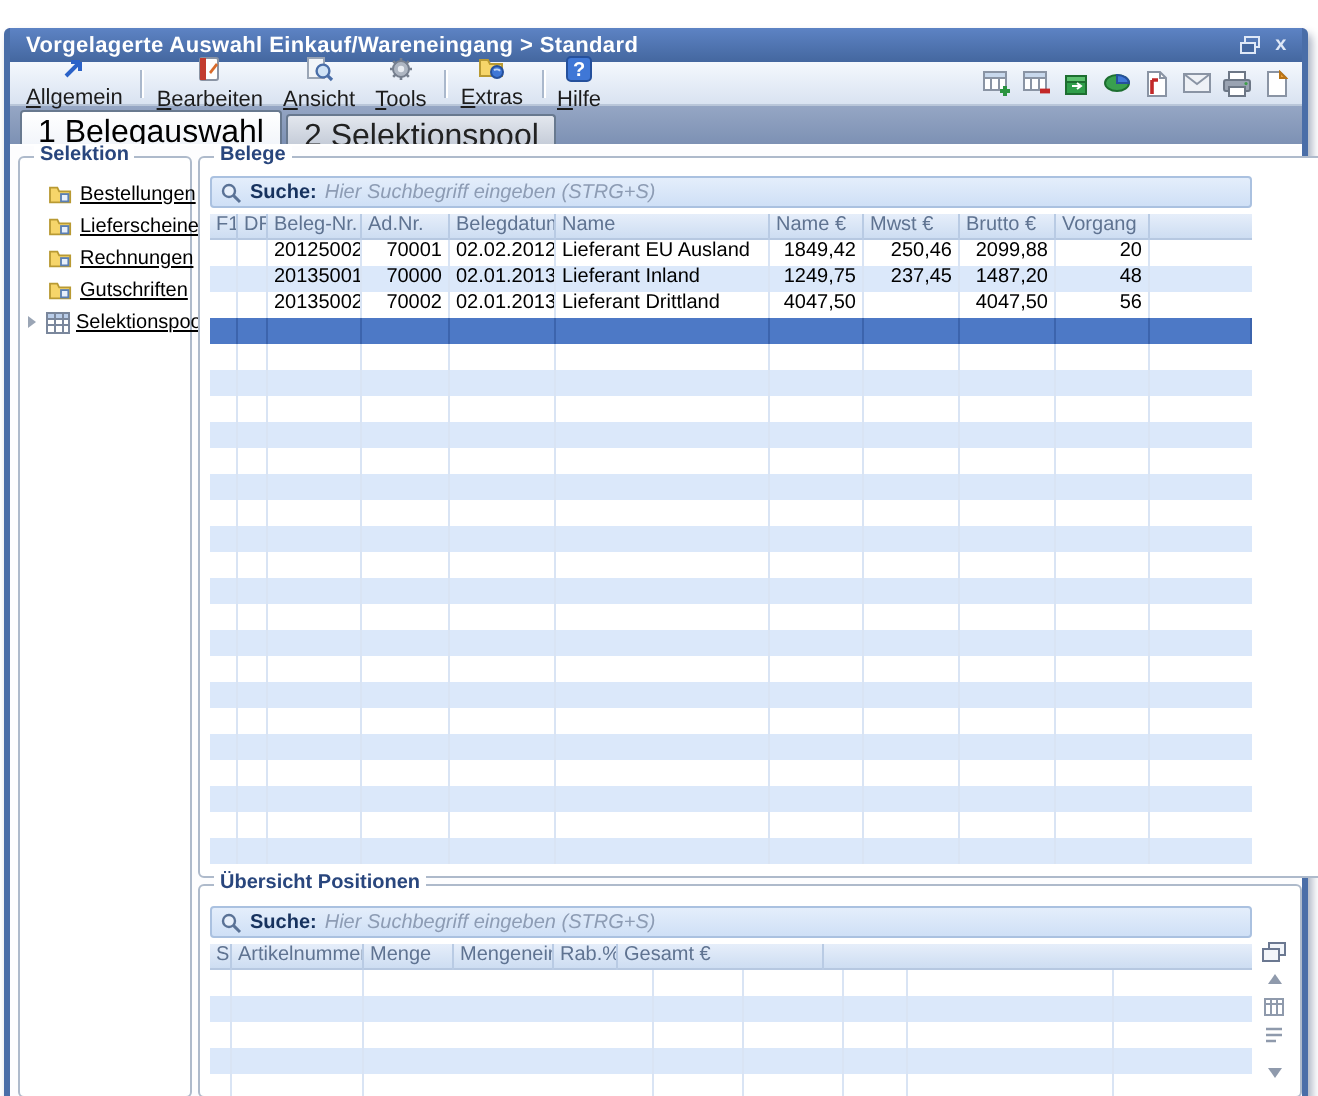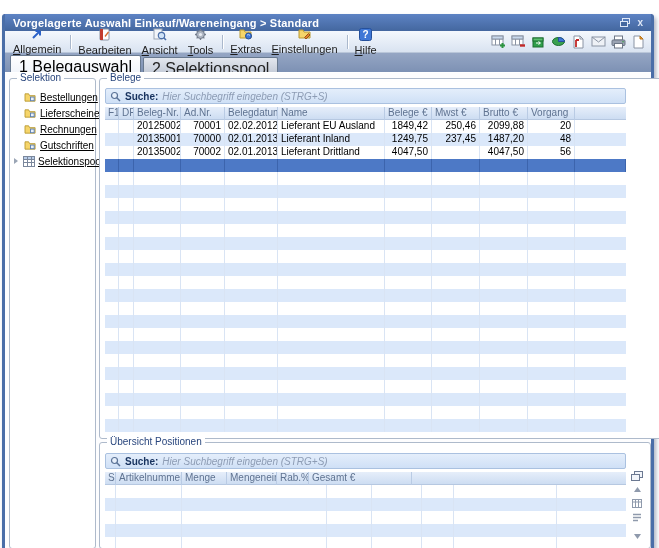--- a/index.html
+++ b/index.html
@@ -36,21 +36,21 @@
     border-bottom:none; border-radius:2px 2px 0 0; margin-right:2px; white-space:nowrap; }
   .tab.active { background:linear-gradient(#ffffff,#f2f5fa); height:17px; color:#000; }
   .tab.inactive { background:linear-gradient(#e3e7ee,#c6cdd9); height:15px; color:#222; }
   .tab u { text-decoration:underline; }
 
   
   .content { position:relative; height:479px; background:#fdfdfe; border-top:1px solid #fff; }
 
   .groupbox { position:absolute; border:1px solid #aebacb; border-radius:3px; background:#fff; }
   .gb-label { position:absolute; top:-7px; left:7px; background:#fff; padding:0 3px;
-    font-size:10px; color:#29467d; white-space:nowrap; }
+    font-size:10px; color:#29467d; white-space:nowrap;font-weight:bold; }
 
   #gb-selektion { left:4px;  top:5px;   width:87px;  height:471px; }
   #gb-belege    { left:94px; top:5px;   width:646px; height:361px; }
   #gb-positionen{ left:94px; top:369px; width:552px; height:107px; }
 
   
   .tree { padding:10px 2px 0 4px;text-decoration:underline; }
   .tree-item { display:flex; align-items:center; gap:3px; height:16px;
     font-size:10px; color:#000; padding-left:10px; white-space:nowrap; }
   .tree-item.has-expander { padding-left:0; }
@@ -156,27 +156,20 @@
     </div>
     <div class="msep"></div>
     <div class="menuitem">
       <svg width="14" height="12" viewBox="0 0 14 12">
         <path d="M1 3 L1 10 L12 10 L12 4 L6 4 L5 2 L1 2 Z" fill="#f6d56a" stroke="#b99a33"></path>
         <circle cx="9.5" cy="8" r="3" fill="#3f77d6" stroke="#25509c"></circle>
         <path d="M8 7 a2 1.2 0 0 1 3 .4" stroke="#bcd4f8" fill="none"></path>
       </svg>
       <span><u>E</u>xtras</span>
     </div>
-    <div class="menuitem">
-      <svg width="14" height="12" viewBox="0 0 14 12">
-        <path d="M1 3 L1 10 L12 10 L12 4 L6 4 L5 2 L1 2 Z" fill="#f6d56a" stroke="#b99a33"></path>
-        <path d="M6.5 9.5 L10.5 5.5 L12 7 L8 11 Z" fill="#e0812f" stroke="#9c5517"></path>
-      </svg>
-      <span><u>E</u>instellungen</span>
-    </div>
     <div class="msep"></div>
     <div class="menuitem">
       <svg width="13" height="13" viewBox="0 0 13 13">
         <rect x="0.5" y="0.5" width="12" height="12" rx="2" fill="#3f77d6" stroke="#25509c"></rect>
         <text x="6.5" y="10" font-size="10" font-family="Liberation Sans, sans-serif" font-weight="bold" fill="#fff" text-anchor="middle">?</text>
       </svg>
       <span><u>H</u>ilfe</span>
     </div>
 
     <span class="spacer"></span>
@@ -306,21 +299,21 @@
       </div>
 
       <div class="grid" style="top:28px; height:325px">
           <div class="trow thead">
             <div class="cell col-f1">F1</div>
             <div class="cell col-dr">DR</div>
             <div class="cell col-belegnr">Beleg-Nr.</div>
             <div class="cell col-adnr">Ad.Nr.</div>
             <div class="cell col-belegdatum">Belegdatum</div>
             <div class="cell col-name">Name</div>
-            <div class="cell col-netto">Belege €</div>
+            <div class="cell col-netto">Name €</div>
             <div class="cell col-mwst">Mwst €</div>
             <div class="cell col-brutto">Brutto €</div>
             <div class="cell col-vorgang">Vorgang</div>
             <div class="cell col-blank"></div>
           </div>
           <div class="trow">
             <div class="cell col-f1"></div>
             <div class="cell col-dr"></div>
             <div class="cell col-belegnr r">20125002</div>
             <div class="cell col-adnr r">70001</div>

